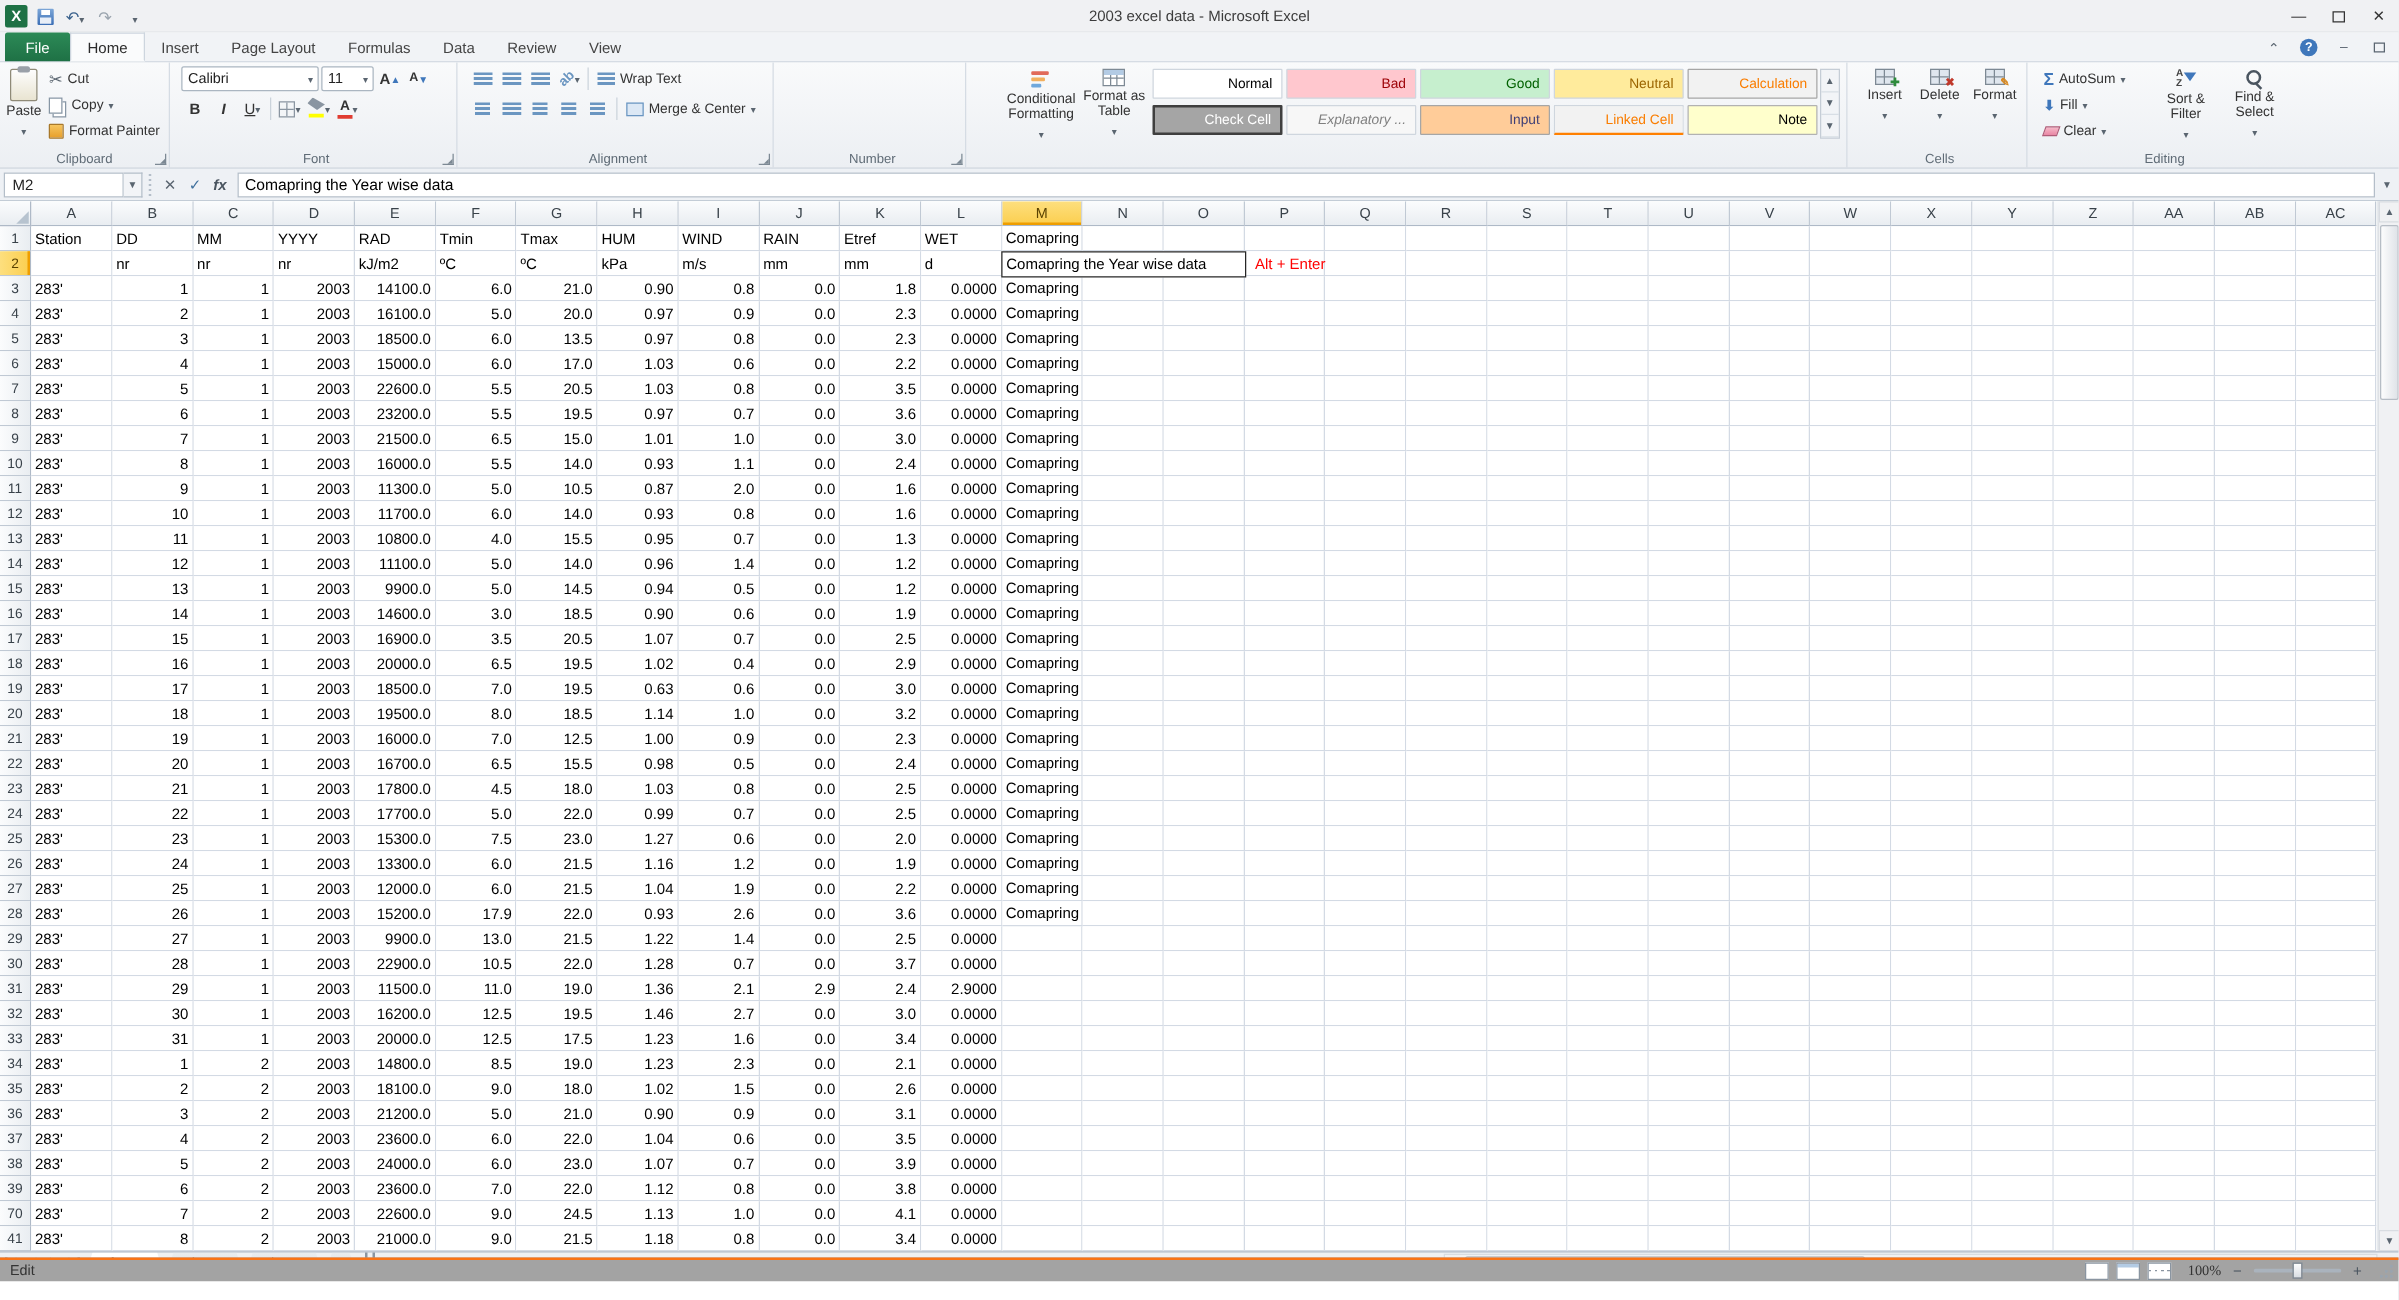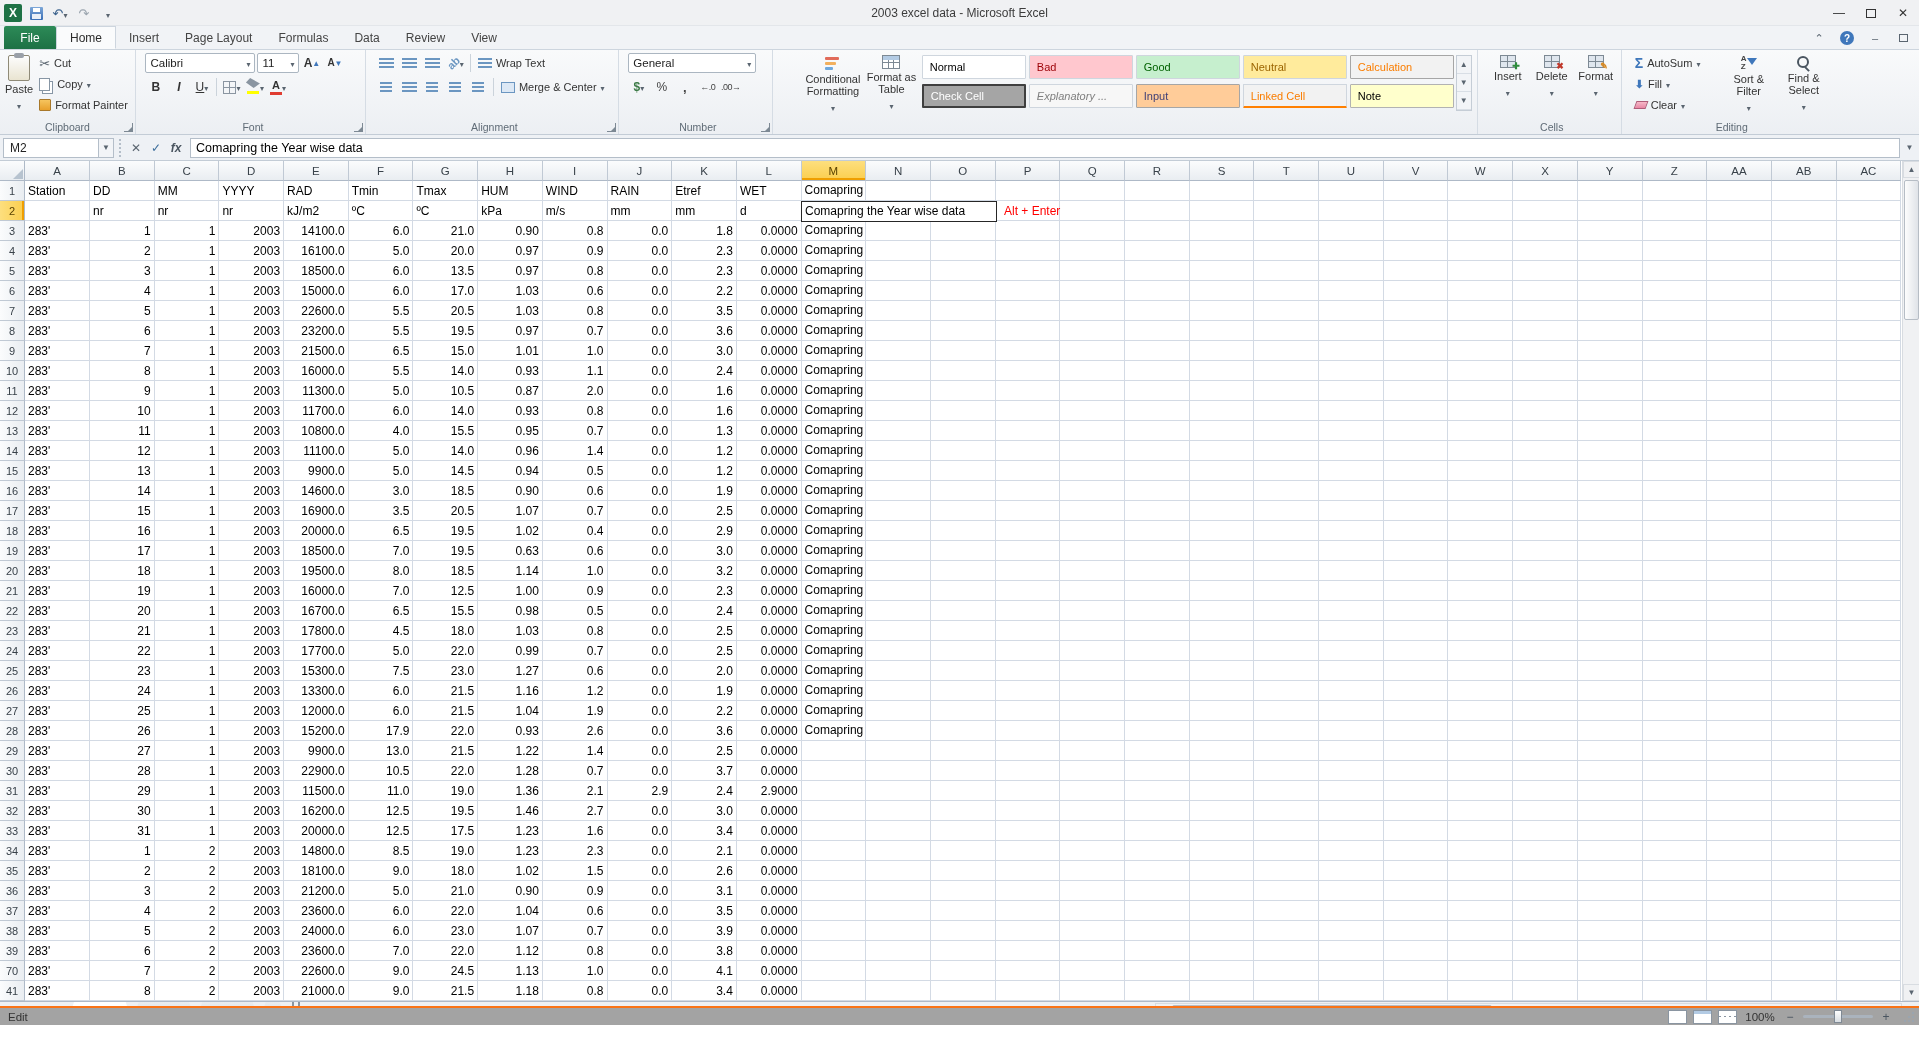--- a/index.html
+++ b/index.html
@@ -87,21 +87,21 @@
   .ic-filldn { color:#3f77bb; font-size:11px; font-weight:bold; }
   .ic-clear { width:12px; height:8px; background:linear-gradient(#f6b8c8,#e987a5); border:1px solid #b05c78; transform:skewX(-20deg); }
   .ic-sort { position:relative; width:16px; height:16px; font-size:8px; font-weight:bold; color:#444; line-height:8px; }
   .ic-sort::after { content:""; position:absolute; right:0; top:3px; border-left:5px solid transparent; border-right:5px solid transparent; border-top:7px solid #3f77bb; }
   .ic-find { position:relative; width:15px; height:15px; }
   .ic-find::before { content:""; position:absolute; left:1px; top:1px; width:8px; height:8px; border:2px solid #4a5560; border-radius:50%; }
   .ic-find::after { content:""; position:absolute; right:1px; bottom:0px; width:6px; height:2px; background:#4a5560; transform:rotate(45deg); }
 
   
   .gallery-wrap { display:flex; align-items:flex-start; gap:0; }
-  .gallery { display:grid; grid-template-columns:repeat(5,104px); grid-auto-rows:26px; gap:3px; padding:2px; }
+  .gallery { display:grid; grid-template-columns:repeat(5,104px); grid-auto-rows:26px; gap:3px; padding:2px;text-align:right; }
   .chip { height:24px; line-height:22px; padding:0 7px; font-size:11px; border:1px solid #cfd6de; background:#fff; color:#000; overflow:hidden; border-radius:1px; }
   .chip-bad { background:#ffc7ce; color:#9c0006; }
   .chip-good { background:#c6efce; color:#006100; }
   .chip-neutral { background:#ffeb9c; color:#9c6500; }
   .chip-calculation { background:#f2f2f2; color:#fa7d00; border-color:#a6a6a6; }
   .chip-check-cell { background:#a5a5a5; color:#fff; border:2px solid #3f3f3f; line-height:20px; }
   .chip-explanatory { background:#f7f7f7; color:#7f7f7f; font-style:italic; }
   .chip-input { background:#ffcc99; color:#3f3f76; border-color:#a6a6a6; }
   .chip-linked-cell { background:#f2f2f2; color:#fa7d00; border-bottom:2px solid #ff8001; }
   .chip-note { background:#ffffcc; color:#000; border-color:#b2b2b2; }
@@ -160,21 +160,21 @@
   .hsb .arr { width:16px; height:15px; display:flex; align-items:center; justify-content:center; font-size:8px; color:#5a6570; }
   .hsb .thumb { width:320px; height:13px; background:linear-gradient(#fdfdfd,#dfe3e8); border:1px solid #b6bdc5; border-radius:2px; }
 
   
   .statusbar { position:absolute; top:1006px; left:0; right:0; height:19px; background:#a3a3a3; border-top:2px solid #f97316; display:flex; align-items:center; font-size:11.5px; color:#333; }
   .sb-mode { margin-left:8px; }
   .sb-right { position:absolute; right:4px; display:flex; align-items:center; gap:6px; }
   .vic { width:19px; height:14px; border:1px solid #8a95a1; background:#fff; }
   .vic.v2 { background:linear-gradient(#b3cbe4,#b3cbe4) 0 0/100% 3px no-repeat,#fff; }
   .vic.v3 { background:repeating-linear-gradient(90deg,#8a95a1 0 2px, #fff 2px 5px) 0 50%/100% 1px no-repeat,#fff; }
-  .zoom-pct { min-width:34px; text-align:center; }
+  .zoom-pct { min-width:34px; text-align:right;font-family:Liberation Serif, serif; }
   .zbtn { width:14px; height:14px; display:flex; align-items:center; justify-content:center; font-size:12px; color:#4a5560; }
   .zs-track { position:relative; width:70px; height:3px; background:#aab3bd; border-radius:2px; }
   .zs-notch { position:absolute; left:50%; top:-3px; width:1px; height:9px; background:#8a95a1; }
   .zs-thumb { position:absolute; left:50%; margin-left:-4px; top:-5px; width:8px; height:13px; background:linear-gradient(#fdfdfd,#d8dde2); border:1px solid #7f8994; }
   .grip { width:12px; height:12px; margin-left:4px; background:
      radial-gradient(circle at 2px 10px,#9aa4ae 1px,transparent 1.5px),
      radial-gradient(circle at 6px 6px,#9aa4ae 1px,transparent 1.5px),
      radial-gradient(circle at 10px 2px,#9aa4ae 1px,transparent 1.5px),
      radial-gradient(circle at 6px 10px,#9aa4ae 1px,transparent 1.5px),
      radial-gradient(circle at 10px 6px,#9aa4ae 1px,transparent 1.5px),
@@ -372,46 +372,20 @@
               <span class="ddc"></span>
             </span>
         </div>
       </div>
       <div class="rg-label"><span>Alignment</span></div>
       <span class="dlg"></span>
     </div>
 
     
     <div class="rgroup" style="width:150px;">
-      <div class="rg-body" style="display:block;">
-        <div class="frow">
-          <span class="combo" style="width:128px;">
-              <span>General</span>
-              <span class="ddc"></span>
-            </span>
-        </div>
-        <div class="frow">
-          <span class="tbtn">
-              <span class="ic-acct">$</span>
-              <span class="ddc"></span>
-            </span>
-          <span class="tbtn">
-              <span class="ic-pct">%</span>
-            </span>
-          <span class="tbtn">
-              <span class="ic-comma">,</span>
-            </span>
-          <span class="tbtn">
-              <span class="ic-dec">←.0</span>
-            </span>
-          <span class="tbtn">
-              <span class="ic-dec">.00→</span>
-            </span>
-        </div>
-      </div>
       <div class="rg-label"><span>Number</span></div>
       <span class="dlg"></span>
     </div>
 
     
     <div class="rgroup" style="width:700px;">
       <div class="rg-body">
         <div class="bigbtn" style="width:64px;margin-left:20px;">
           <span class="ic-cf">
               <span style="background:#e16b5a;width:14px;"></span>

